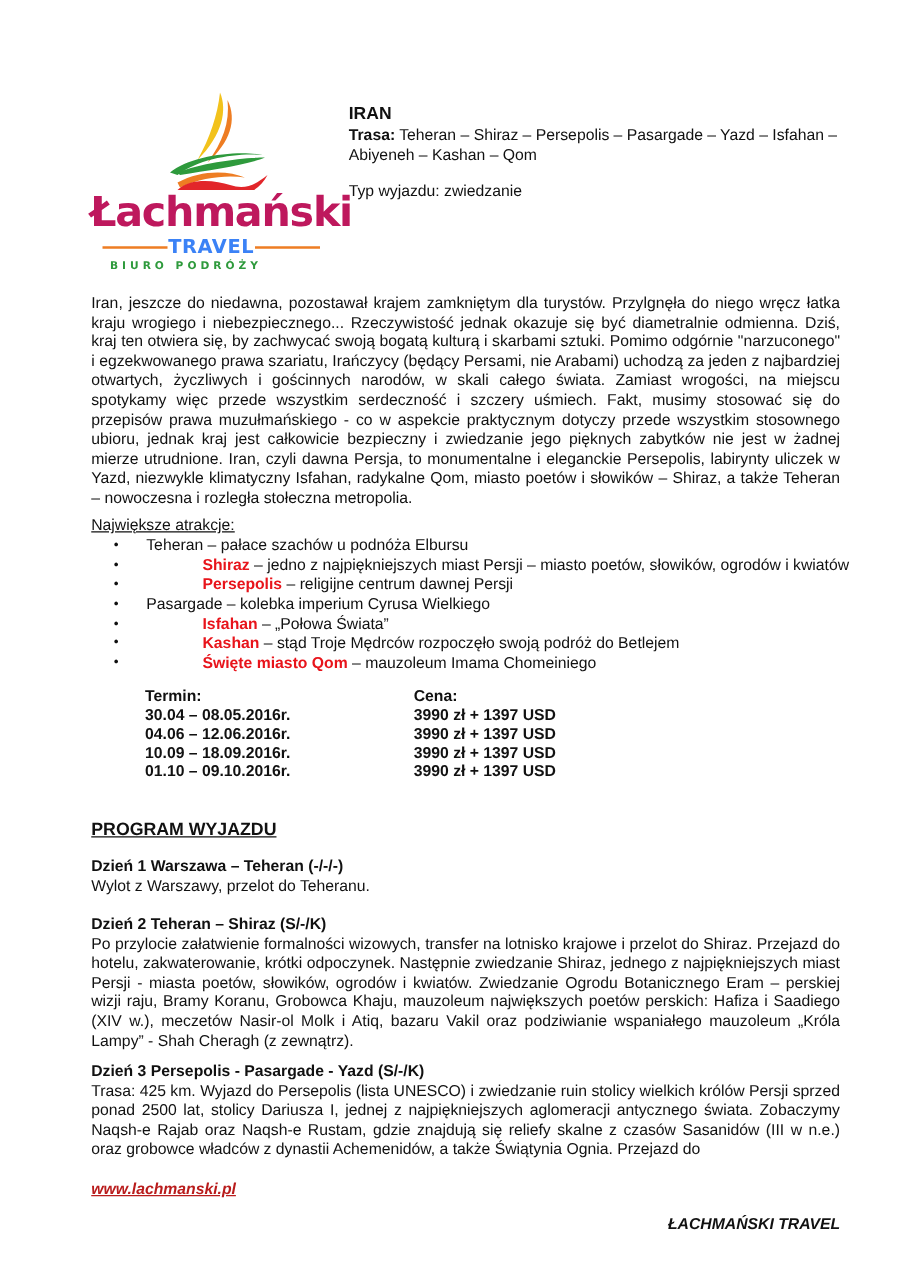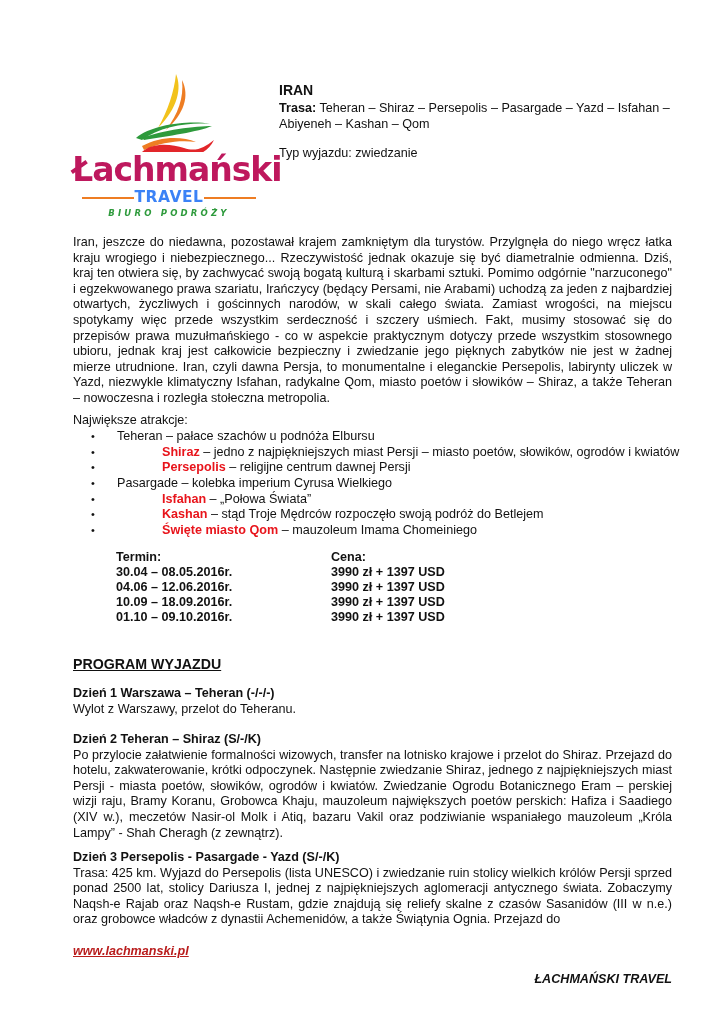--- a/index.html
+++ b/index.html
@@ -6,30 +6,30 @@
     body { width: 724px; height: 1024px; position: relative; overflow: hidden;
       font-family: "Liberation Sans", sans-serif; color: #111; font-size: 12.6px; }
     .abs { position: absolute; }
     .logo { left: 72px; top: 66px; width: 194px; height: 156px; }
     .logo-name { position: absolute; left: 0; top: 86px; width: 194px; text-align: center;
       font-family: "DejaVu Sans", sans-serif; font-weight: bold; font-size: 33px; color: #be185d; letter-spacing: -1px; line-height: 36px; }
     .logo-travel-row { position: absolute; left: 0; top: 122px; width: 194px; height: 18px; }
     .logo-line { position: absolute; top: 9px; height: 2px; background: #ee7d23; }
     .logo-travel { position: absolute; left: 0; width: 194px; text-align: center; top: 0;
       font-family: "DejaVu Sans", sans-serif; font-weight: bold; font-size: 15.5px; color: #3b82f6; line-height: 18px; letter-spacing: 0.5px; }
-    .logo-sub { position: absolute; left: 0; top: 142px; width: 194px; text-align: center;
-      font-family: "DejaVu Sans", sans-serif; font-size: 8.5px; color: #2e9a3c; letter-spacing: 3.2px; font-weight: bold; font-style: italic; }
+    .logo-sub { position: absolute; left: 16px; top: 142px; width: 194px; 
+      font-family: "DejaVu Sans", sans-serif; font-size: 8.5px; color: #2e9a3c; letter-spacing: 3.2px; font-weight: bold; }
 
     .title { left: 279px; top: 82px; font-weight: bold; font-size: 14px; }
     .route { left: 279px; top: 100px; width: 400px; line-height: 16px; }
     .route b { font-weight: bold; }
     .type { left: 279px; top: 146px; }
 
     .intro { left: 73px; top: 235px; width: 599px; line-height: 15.6px; text-align: justify; }
-    .attr-head { left: 73px; top: 413px; }
+    .attr-head { left: 73px; top: 413px; text-decoration: underline; }
     .attr-list { left: 88px; top: 429px; margin: 0; padding: 0; list-style: none; }
     .attr-list li { height: 15.7px; line-height: 15.7px; position: relative; padding-left: 29px; white-space: nowrap; }
     .attr-list li .bullet { position: absolute; left: 3px; top: 0; font-size: 11px; }
     .red { color: #e8141b; font-weight: bold; margin-left: 45px; }
 
     .terms { left: 116px; top: 550px; font-weight: bold; line-height: 15px; }
     .terms .row { display: flex; }
     .terms .c1 { width: 215px; }
 
     .prog-head { left: 73px; top: 656px; font-weight: bold; font-size: 14.2px; text-decoration: underline; }

